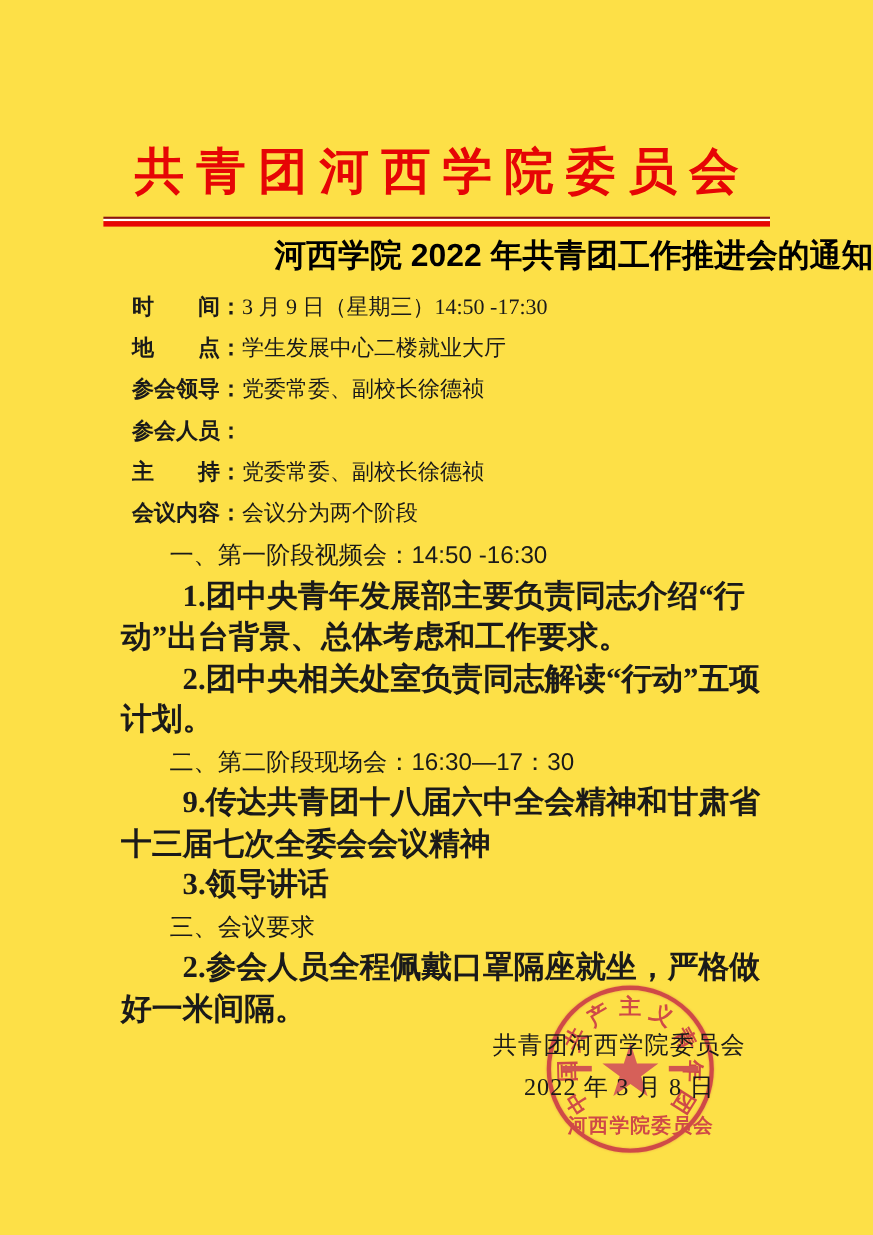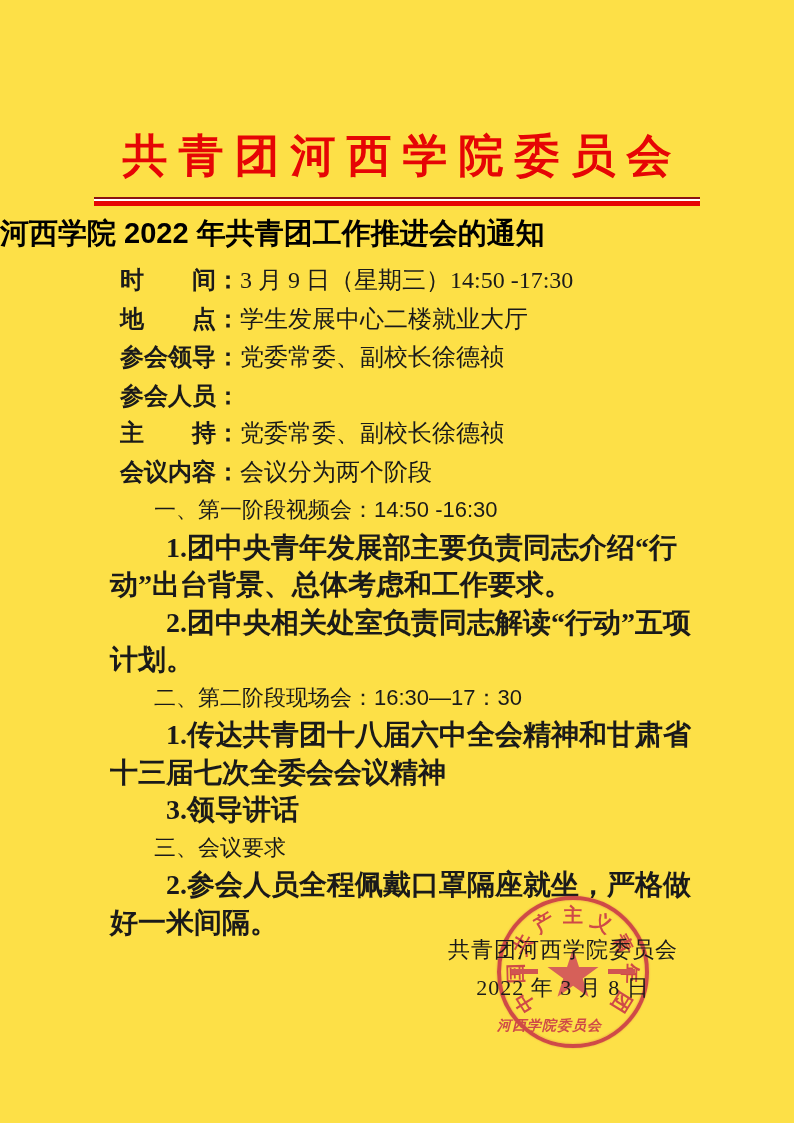--- a/index.html
+++ b/index.html
@@ -29,36 +29,36 @@
   }
 
   
   .separator { margin:15px 94px 0 94px; }
   .sep-thin  { height:2px; background:#8b1212; }
   .sep-gap   { height:2px; background:#ffffff; }
   .sep-thick { height:5px; background:#e60505; }
 
   .doc-title {
     margin-top:7px;
-    text-align:left;
+    text-align:right;
     font-family:"Liberation Sans","DejaVu Sans",sans-serif;
     font-weight:bold;
     font-size:29px;
     line-height:40px;
     color:#000000;
     white-space:nowrap;
   }
 
   
   .meta { margin:8px 94px 0 110px; }
   .meta-row {
     display:flex;
     align-items:baseline;
     line-height:37.5px;
-    font-size:24px;
+    font-size:20px;
     padding-left:10px;
   }
   .meta-label {
     font-family:"Liberation Sans","DejaVu Sans",sans-serif;
     font-weight:bold;
     white-space:pre;
     flex:0 0 auto;
   }
   .meta-value { white-space:nowrap; }
 
@@ -123,28 +123,27 @@
   }
   .stamp-bar {
     position:absolute; top:73px;
     width:27px; height:5px;
     background:#cc4253;
   }
   .stamp-bar.left  { left:14px; }
   .stamp-bar.right { right:14px; }
   .stamp-bottom {
     position:absolute; left:0; right:0; bottom:13px;
-    text-align:left;
-    font-family:"Liberation Sans","DejaVu Sans",sans-serif;
-    font-weight:bold;
-    font-size:14px;
+    text-align:right;
+    font-family:"Liberation Sans","DejaVu Sans",sans-serif;
+    font-weight:bold;
+    font-size:18px;
     color:#c93648;
     letter-spacing:1px;
     white-space:nowrap;
-    font-style:italic;
   }
 </style>
 </head>
 <body>
 
 <div class="page">
 
   <div class="banner">共青团河西学院委员会</div>
 
   <div class="separator">
@@ -180,21 +179,21 @@
       <span class="meta-value">会议分为两个阶段</span>
     </div>
   </div>
 
   <div class="body-block">
     <div class="section-heading">一、第一阶段视频会：14:50 -16:30</div>
     <div class="section-item">1.团中央青年发展部主要负责同志介绍“行动”出台背景、总体考虑和工作要求。</div>
     <div class="section-item">2.团中央相关处室负责同志解读“行动”五项计划。</div>
 
     <div class="section-heading">二、第二阶段现场会：16:30—17：30</div>
-    <div class="section-item">1.传达共青团十八届六中全会精神和甘肃省十三届七次全委会会议精神</div>
+    <div class="section-item">9.传达共青团十八届六中全会精神和甘肃省十三届七次全委会会议精神</div>
     <div class="section-item">3.领导讲话</div>
 
     <div class="section-heading">三、会议要求</div>
     <div class="section-item">2.参会人员全程佩戴口罩隔座就坐，严格做好一米间隔。</div>
   </div>
 
   <div class="signature">
     <div>共青团河西学院委员会</div>
     <div>2022 年 3 月 8 日</div>
   </div>

